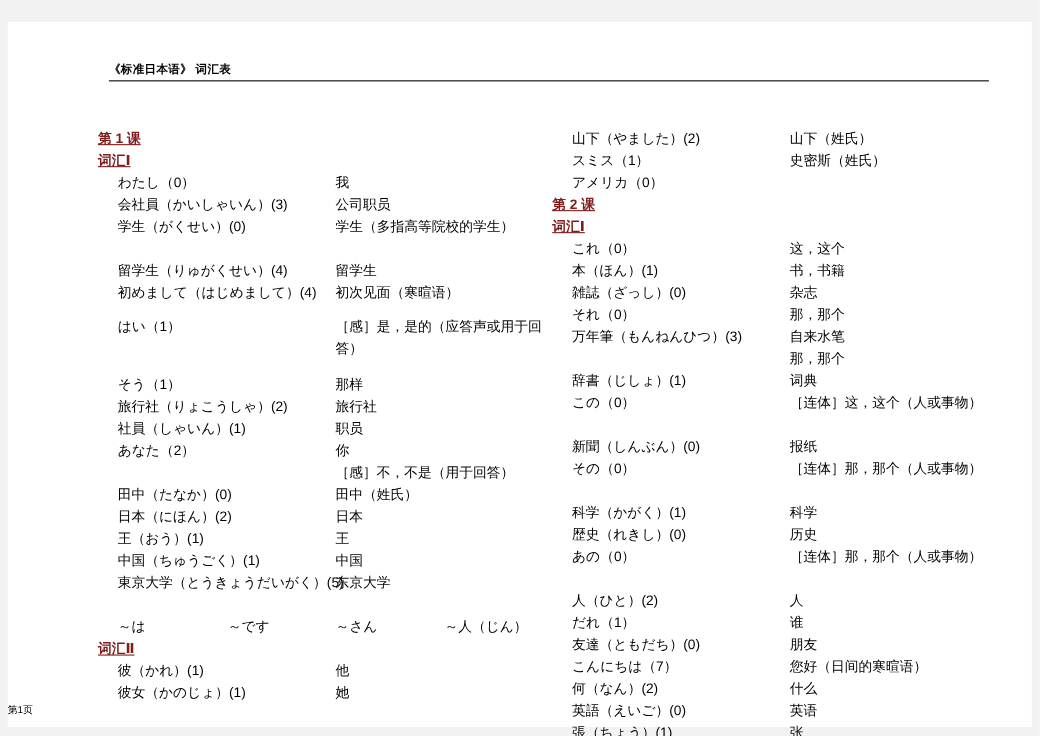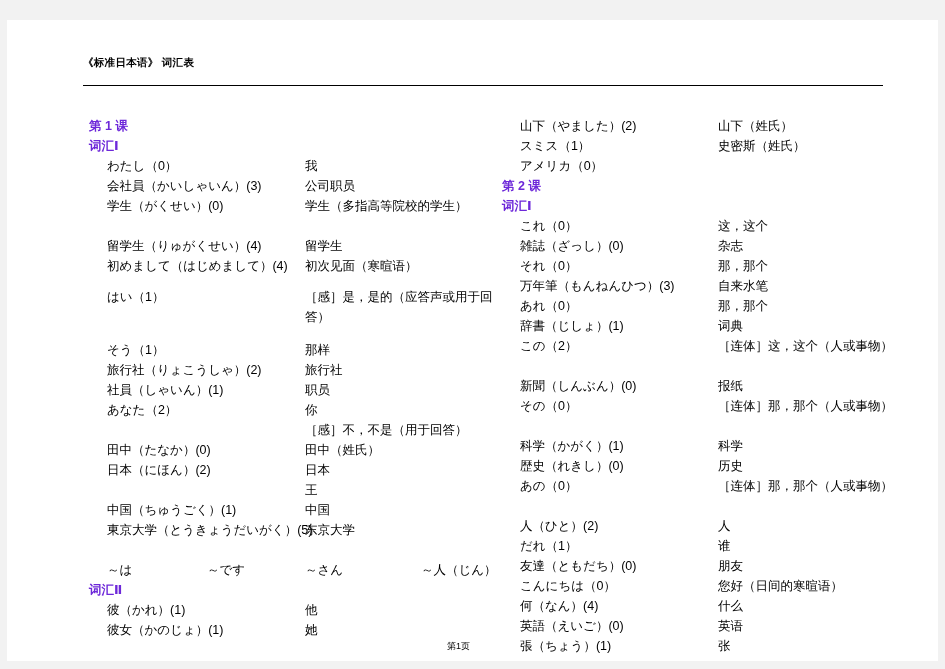--- a/index.html
+++ b/index.html
@@ -17,39 +17,39 @@
     position: absolute;
     left: 7px;
     top: 20px;
     width: 931px;
     height: 641px;
     background: #ffffff;
     box-sizing: border-box;
   }
   .header {
     position: absolute;
-    left: 76px;
+    left: 92px;
     top: 36px;
     width: 800px;
     border-bottom: 1.2px solid #000;
-    padding-bottom: 15px;
+    padding-bottom: 3px;
   }
   .header-title {
     font-size: 10.5px;
     font-weight: bold;
     color: #000;
     letter-spacing: 0.3px;
     white-space: pre;
   }
   .footer {
     position: absolute;
     left: 0;
     top: 615px;
     width: 931px;
-    text-align: center;
+    text-align: left;
     padding-right: 28px;
     box-sizing: border-box;
   }
   .footer-text {
     font-size: 9px;
     color: #000;
   }
 
   .columns {
     position: absolute;
@@ -62,24 +62,25 @@
     position: absolute;
     top: 0;
     width: 420px;
   }
   .col-left  { left: 82px; }
   .col-right { left: 495px; }
 
   .sec-head {
     font-size: 12.5px;
     font-weight: bold;
-    color: #6d28d9;
+    color: #7f1d1d;
     line-height: 20px;
     height: 20px;
     white-space: pre;
+    text-decoration: underline;
   }
 
   .entry {
     position: relative;
     line-height: 20px;
     min-height: 20px;
     font-size: 12.5px;
     color: #000;
   }
   .term {
@@ -106,21 +107,21 @@
     position: relative;
     line-height: 20px;
     height: 20px;
     font-size: 12.5px;
     color: #000;
   }
   .particles span { position: absolute; top: 0; white-space: pre; }
   .p1 { left: 18px; }
   .p2 { left: 118px; }
   .p3 { left: 216px; }
-  .p4 { left: 332px; }
+  .p4 { left: 315px; }
 </style>
 </head>
 <body>
 
 <div id="page">
 
   <div class="header">
     <div class="header-title">《标准日本语》 词汇表</div>
   </div>
 
@@ -174,20 +175,21 @@
         </div>
         <div class="entry">
           <div class="term">田中（たなか）(0)</div>
           <div class="gloss">田中（姓氏）</div>
         </div>
         <div class="entry">
           <div class="term">日本（にほん）(2)</div>
           <div class="gloss">日本</div>
         </div>
         <div class="entry">
+          <div class="term">王（おう）(1)</div>
           <div class="gloss">王</div>
         </div>
         <div class="entry">
           <div class="term">中国（ちゅうごく）(1)</div>
           <div class="gloss">中国</div>
         </div>
         <div class="entry tall">
           <div class="term">東京大学（とうきょうだいがく）(5)</div>
           <div class="gloss">东京大学</div>
         </div>
@@ -219,41 +221,44 @@
         <div class="entry">
           <div class="term">アメリカ（0）</div>
         </div>
         <div class="sec-head">第 2 课</div>
         <div class="sec-head">词汇Ⅰ</div>
         <div class="entry">
           <div class="term">これ（0）</div>
           <div class="gloss">这，这个</div>
         </div>
         <div class="entry">
+          <div class="term">本（ほん）(1)</div>
+          <div class="gloss">书，书籍</div>
+        </div>
+        <div class="entry">
           <div class="term">雑誌（ざっし）(0)</div>
           <div class="gloss">杂志</div>
         </div>
         <div class="entry">
           <div class="term">それ（0）</div>
           <div class="gloss">那，那个</div>
         </div>
         <div class="entry">
           <div class="term">万年筆（もんねんひつ）(3)</div>
           <div class="gloss">自来水笔</div>
         </div>
         <div class="entry">
-          <div class="term">あれ（0）</div>
           <div class="gloss">那，那个</div>
         </div>
         <div class="entry">
           <div class="term">辞書（じしょ）(1)</div>
           <div class="gloss">词典</div>
         </div>
         <div class="entry tall">
-          <div class="term">この（2）</div>
+          <div class="term">この（0）</div>
           <div class="gloss">［连体］这，这个（人或事物）</div>
         </div>
         <div class="entry">
           <div class="term">新聞（しんぶん）(0)</div>
           <div class="gloss">报纸</div>
         </div>
         <div class="entry tall">
           <div class="term">その（0）</div>
           <div class="gloss">［连体］那，那个（人或事物）</div>
         </div>
@@ -275,25 +280,25 @@
         </div>
         <div class="entry">
           <div class="term">だれ（1）</div>
           <div class="gloss">谁</div>
         </div>
         <div class="entry">
           <div class="term">友達（ともだち）(0)</div>
           <div class="gloss">朋友</div>
         </div>
         <div class="entry">
-          <div class="term">こんにちは（0）</div>
+          <div class="term">こんにちは（7）</div>
           <div class="gloss">您好（日间的寒暄语）</div>
         </div>
         <div class="entry">
-          <div class="term">何（なん）(4)</div>
+          <div class="term">何（なん）(2)</div>
           <div class="gloss">什么</div>
         </div>
         <div class="entry">
           <div class="term">英語（えいご）(0)</div>
           <div class="gloss">英语</div>
         </div>
         <div class="entry">
           <div class="term">張（ちょう）(1)</div>
           <div class="gloss">张</div>
         </div>

